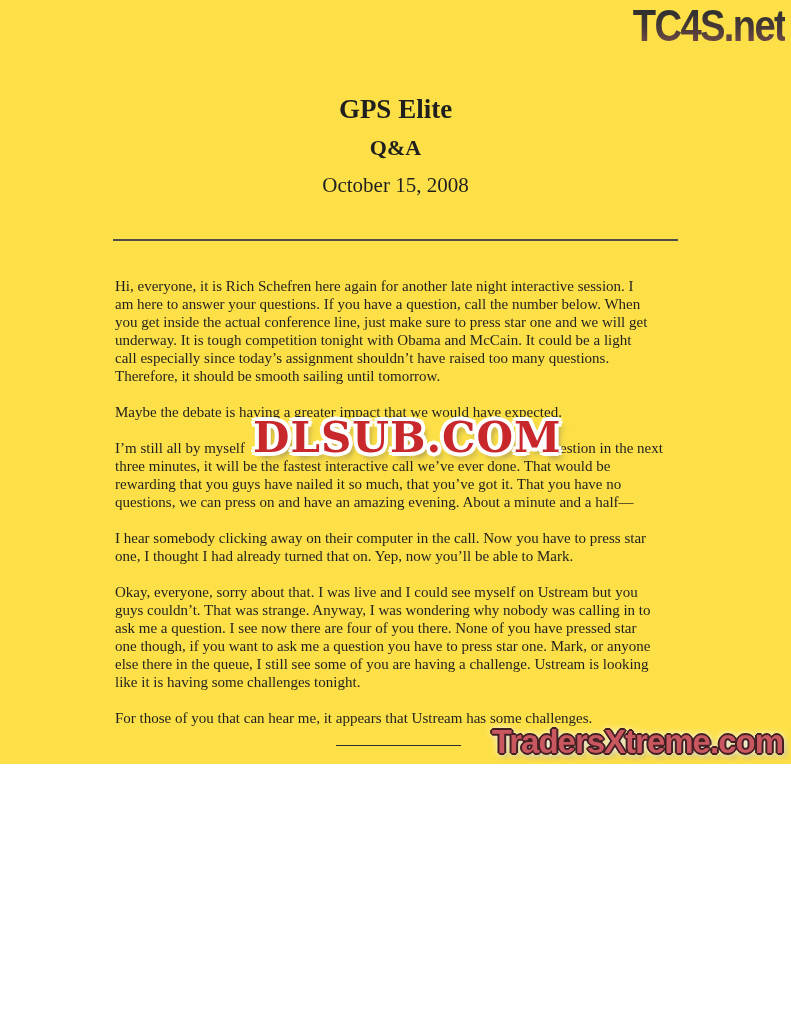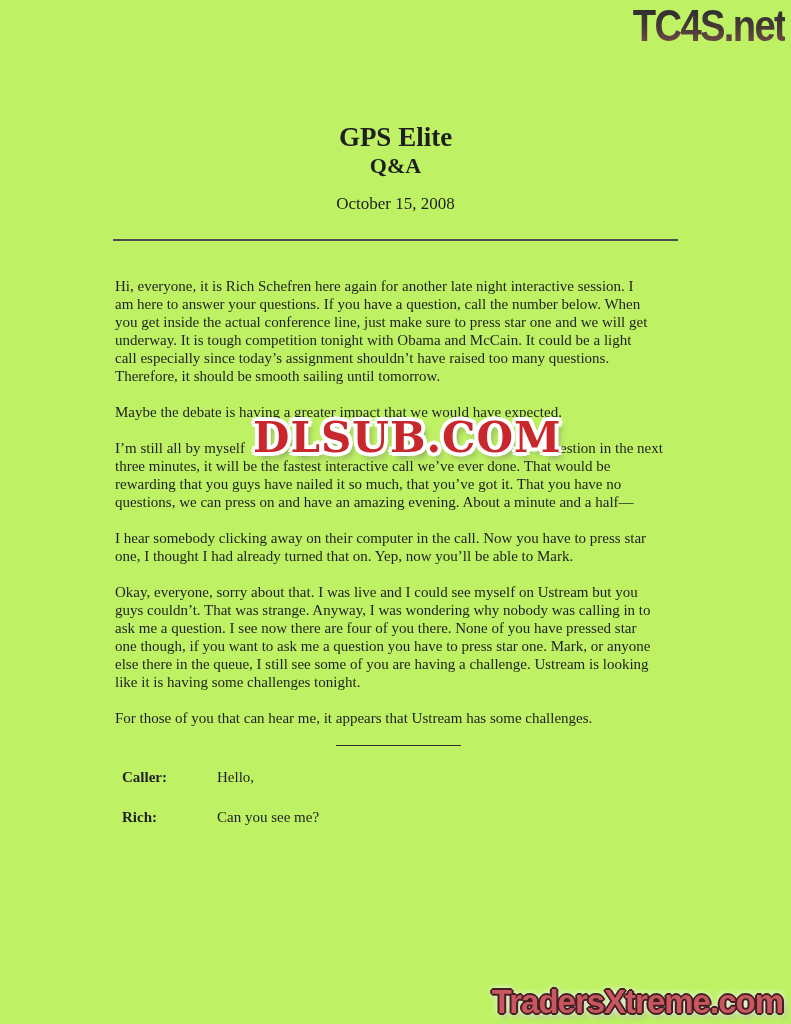--- a/index.html
+++ b/index.html
@@ -6,22 +6,22 @@
     --dlsub-red:#c8272c;
     --traders-red:#c9575f;
     --traders-outline:#421f22;
     --tc4s-top:#2f2f2f;
     --tc4s-bottom:#7b4f48;
   }
   *{box-sizing:border-box;}
   html,body{margin:0;padding:0;background:#fff;}
   .page{
     position:relative;
-    width:791px;height:1024px;
-    background:#bef264;
+    width:791px;height:764px;
+    background:#fde047;
     font-family:"Liberation Serif", serif;
     color:#1f1f1f;
     overflow:hidden;
   }
   
   .tc4s{
     position:absolute;top:0px;right:6px;
     font-family:"Liberation Sans", sans-serif;
     font-weight:bold;
     font-size:45px;
@@ -32,23 +32,23 @@
     -webkit-background-clip:text;
     background-clip:text;
     -webkit-text-fill-color:transparent;
     color:transparent;
   }
   
   .doc-header{
     position:absolute;left:115px;top:95px;width:561px;
     text-align:center;
   }
-  .doc-title{font-size:27px;font-weight:bold;line-height:28px;margin-top:28px;}
-  .doc-subtitle{font-size:22px;font-weight:bold;margin-top:3px;line-height:24px;}
-  .doc-date{font-size:17px;margin-top:16px;line-height:19px;text-align:center;}
+  .doc-title{font-size:27px;font-weight:bold;line-height:28px;}
+  .doc-subtitle{font-size:22px;font-weight:bold;margin-top:13px;line-height:24px;}
+  .doc-date{font-size:21px;margin-top:16px;line-height:19px;text-align:center;}
   
   .rule{
     position:absolute;left:113px;top:239px;width:565px;
     border-top:2px solid #4d4d4d;height:0;
   }
   
   .body-col{
     position:absolute;left:115px;top:277px;width:567px;
     font-size:15px;line-height:18px;
   }

